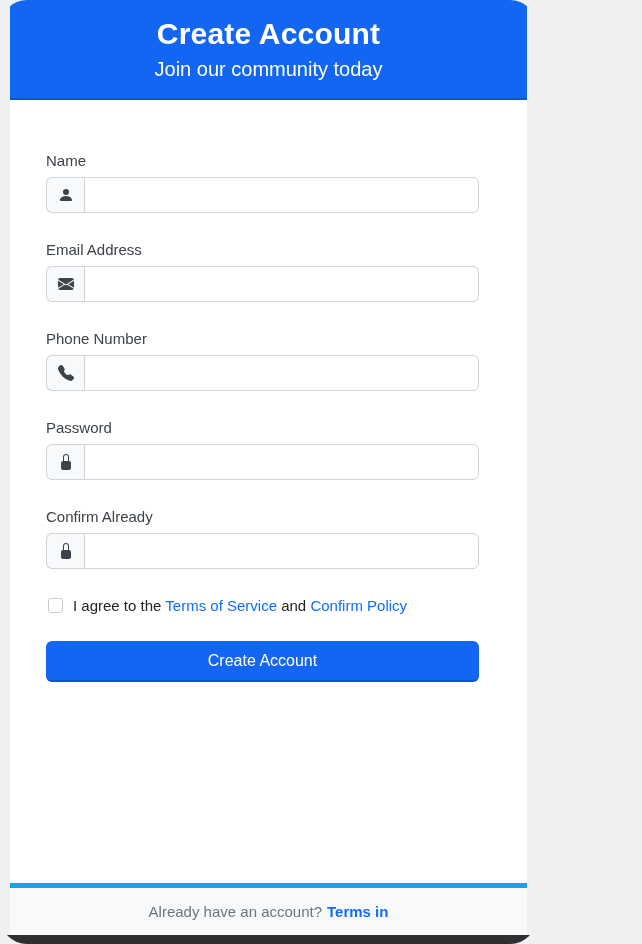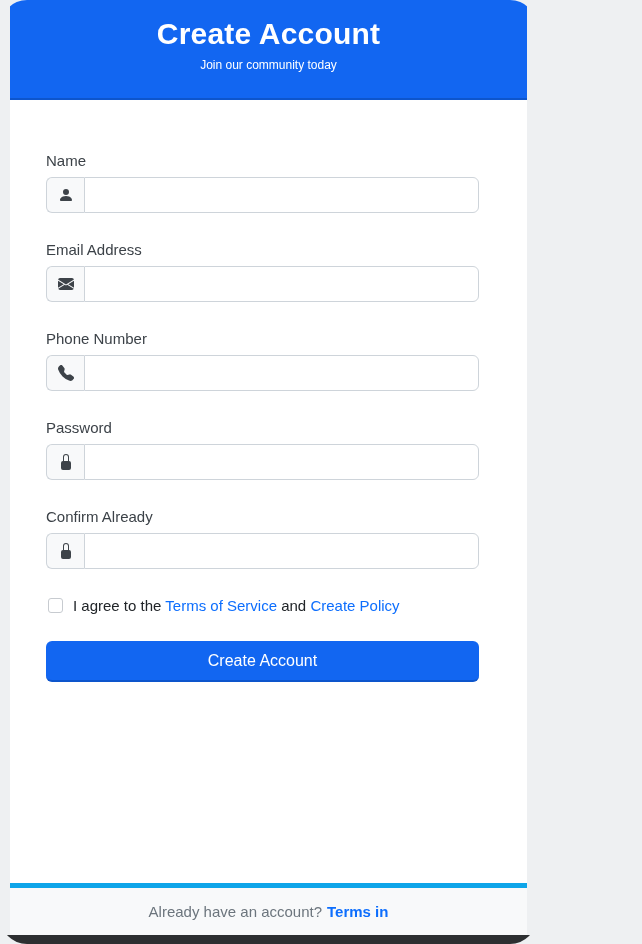--- a/index.html
+++ b/index.html
@@ -38,21 +38,21 @@
   .header h1 {
     margin: 0;
     color: #ffffff;
     font-size: 30px;
     font-weight: bold;
     letter-spacing: 0.2px;
   }
   .header .subtitle {
     margin-top: 7px;
     color: #ffffff;
-    font-size: 12px;
+    font-size: 20px;
   }
   
   .form-body {
     flex: 1 1 auto;
     padding: 52px 48px 0 36px;
     overflow: hidden;
   }
   .form-group { margin-bottom: 28px; }
   .form-group label {
     display: block;
@@ -233,21 +233,21 @@
             <svg viewBox="0 0 16 16">
                 <path d="M8 1a2 2 0 0 1 2 2v4H6V3a2 2 0 0 1 2-2zm3 6V3a3 3 0 0 0-6 0v4a2 2 0 0 0-2 2v5a2 2 0 0 0 2 2h6a2 2 0 0 0 2-2V9a2 2 0 0 0-2-2z"></path>
               </svg>
           </span>
           <input type="password" value="" style="">
         </div>
       </div>
 
       <div class="terms-row">
         <input type="checkbox" style="">
-        <span><span>I agree to the </span><a href="#">Terms of Service</a><span> and </span><a href="#">Create Policy</a></span>
+        <span><span>I agree to the </span><a href="#">Terms of Service</a><span> and </span><a href="#">Confirm Policy</a></span>
       </div>
 
       <button type="submit" class="submit-btn">Create Account</button>
 
     </div>
 
     <div class="footer">
       <span>Already have an account?</span>
       <a href="#">Terms in</a>
     </div>

